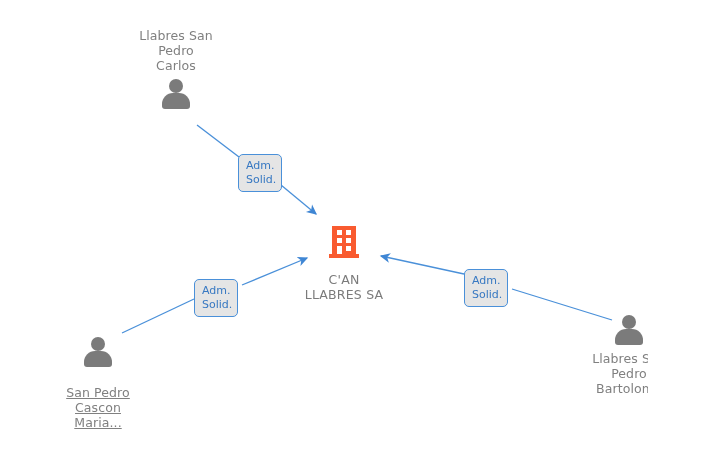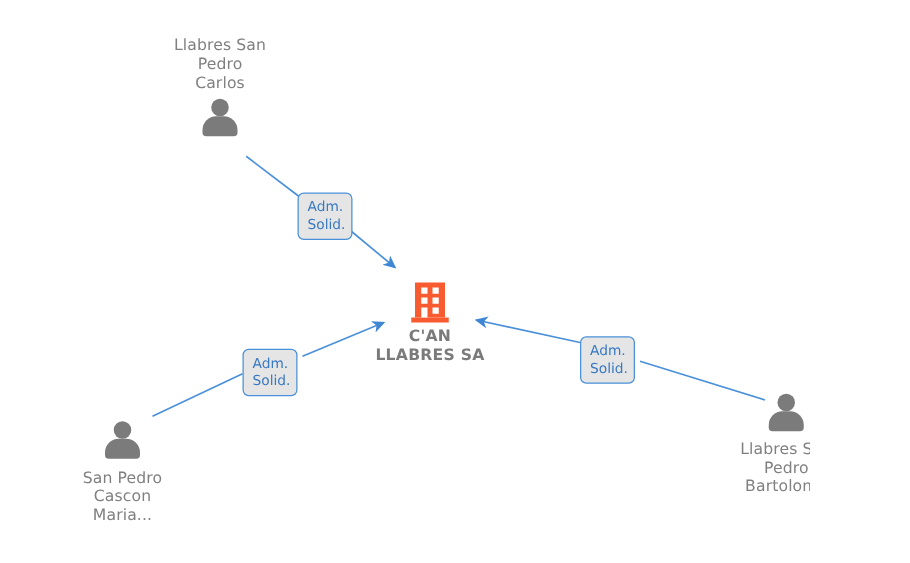--- a/index.html
+++ b/index.html
@@ -74,22 +74,22 @@
     flex-direction: column;
     align-items: center;
     width: 150px;
   }
   .company-label {
     color: #7b7b7b;
     font-size: 12.5px;
     line-height: 15px;
     text-align: center;
     white-space: pre-line;
-    font-weight: bold;
-    margin-top: 3px;
+    font-weight: normal;
+    margin-top: 14px;
     letter-spacing: 0.2px;
   }
   .building-icon {
     width: 30px;
     height: 32px;
     position: relative;
   }
   .building-icon .tower {
     position: absolute;
     left: 3px;
@@ -190,21 +190,21 @@
       <div class="head"></div>
       <div class="body"></div>
     </div>
   </div>
 
   <div class="node" style="left:23px; top:337px;">
     <div class="person-icon">
       <div class="head"></div>
       <div class="body"></div>
     </div>
-    <div class="node-label" style="margin-top:7px;">San Pedro
+    <div class="node-label" style="margin-top:18px;text-decoration:underline;">San Pedro
 Cascon
 Maria...</div>
   </div>
 
   <div class="node" style="left:554px; top:315px;">
     <div class="person-icon">
       <div class="head"></div>
       <div class="body"></div>
     </div>
     <div class="node-label" style="margin-top:6px;">Llabres San

